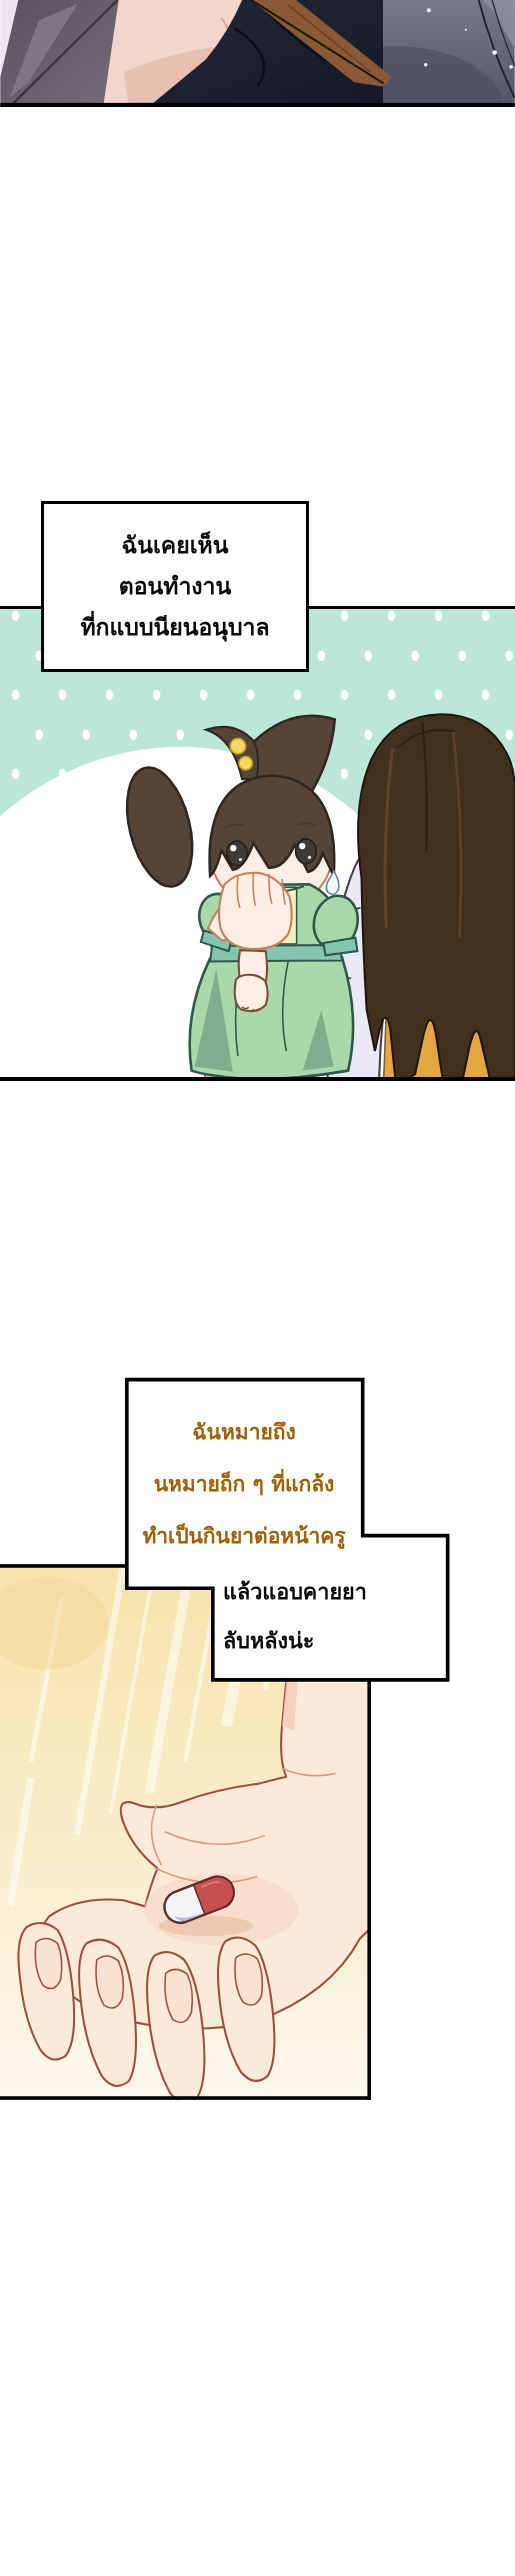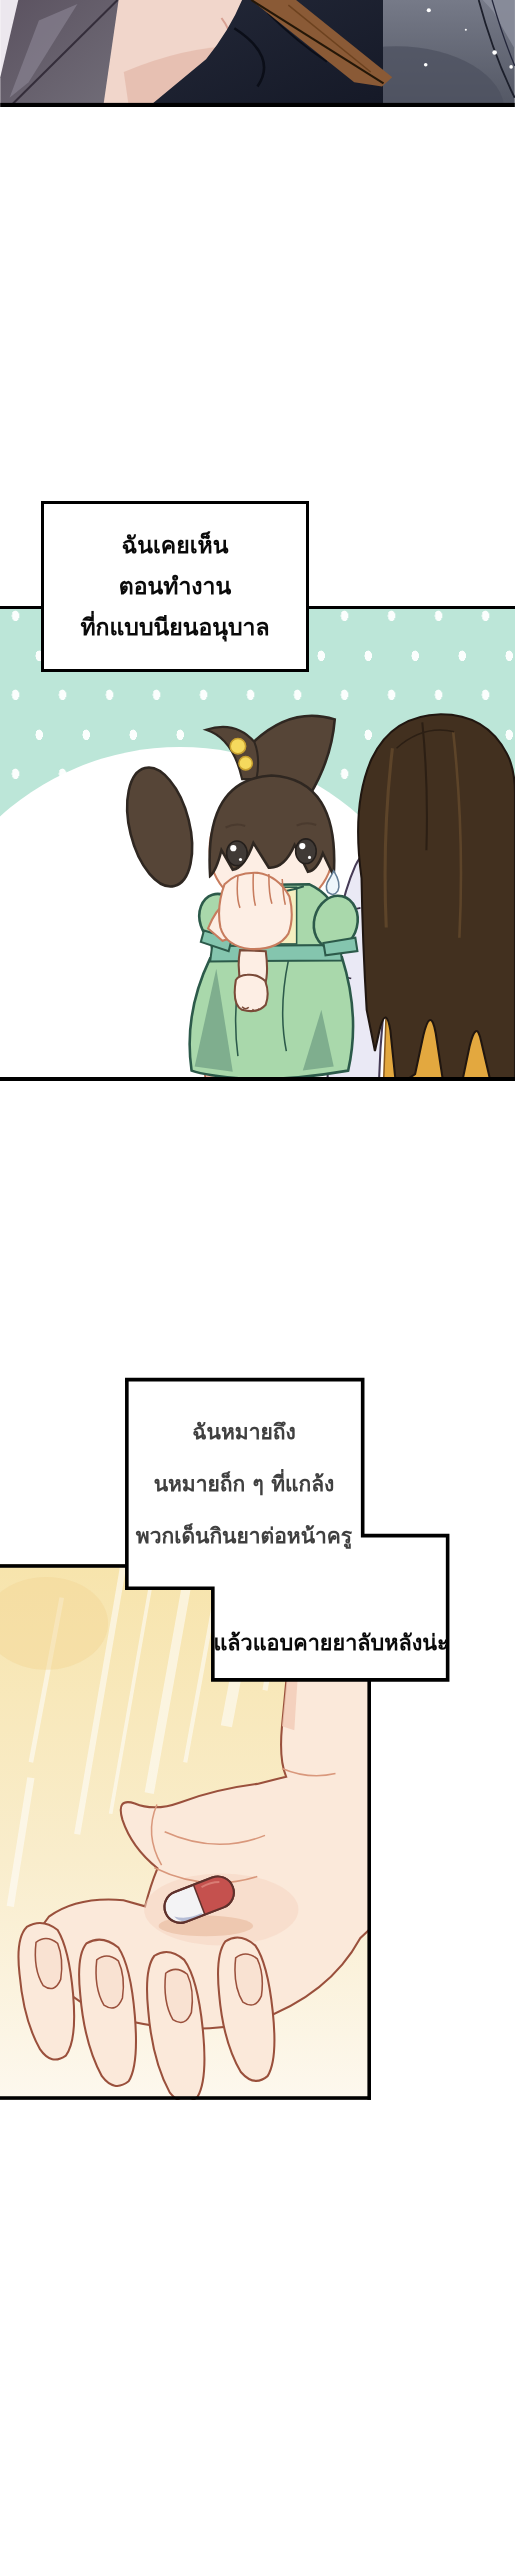--- a/index.html
+++ b/index.html
@@ -24,22 +24,22 @@
       radial-gradient(ellipse 6.2px 8.8px at 6.2px 8.8px, rgba(255,255,255,.94) 58%, rgba(255,255,255,0) 62%);
     background-size:47px 79px,47px 79px;background-position:9.3px 1px,33px 41px;}
   .spot-circle{left:-88px;top:141px;width:536px;height:536px;border-radius:50%;background:#fff;}
   .edge{left:0;width:515px;background:#000;}
   .edge-top{top:0;height:3.1px;}
   .edge-bottom{bottom:0;height:3.6px;}
 
   
   .bubble2-shape{left:122px;top:1375px;z-index:6;}
   .bubble2a-text{left:127px;top:1399px;width:234px;height:170px;z-index:7;display:flex;flex-direction:column;justify-content:center;align-items:center;}
-  .bubble2a-text .tline{font-size:21px;font-weight:700;color:#404040;line-height:52px;white-space:nowrap;}
-  .bubble2b-text{left:223px;top:1564px;width:216px;height:103px;z-index:7;display:flex;flex-direction:row;justify-content:center;align-items:flex-end;}
+  .bubble2a-text .tline{font-size:21px;font-weight:700;color:#a16207;line-height:52px;white-space:nowrap;}
+  .bubble2b-text{left:223px;top:1564px;width:216px;height:103px;z-index:7;display:flex;flex-direction:column;justify-content:center;align-items:flex-start;}
   .bubble2b-text .tline{font-size:21.6px;font-weight:700;color:#0a0a0a;line-height:49px;white-space:nowrap;}
 
   
   .panel-hand{left:0;top:1564px;width:371px;height:536px;z-index:2;}
 </style>
 </head>
 <body>
 
 <div class="page">
 
@@ -172,21 +172,21 @@
     <div class="abs edge edge-top"></div>
     <div class="abs edge edge-bottom"></div>
   </div>
 
   <svg class="abs bubble2-shape" width="331" height="310" viewBox="236 2668 642 602">
     <path d="M245,2677 L703,2677 L703,2980 L868,2980 L868,3260 L412,3260 L412,3082 L245,3082 Z" fill="#ffffff" stroke="#000000" stroke-width="7"></path>
   </svg>
   <div class="abs bubble2a-text">
     <div class="tline">ฉันหมายถึง</div>
     <div class="tline">นหมายถ็ก ๆ ที่แกล้ง</div>
-    <div class="tline">พวกเด็นกินยาต่อหน้าครู</div>
+    <div class="tline">ทำเป็นกินยาต่อหน้าครู</div>
   </div>
   <div class="abs bubble2b-text">
     <div class="tline">แล้วแอบคายยา</div>
     <div class="tline">ลับหลังน่ะ</div>
   </div>
 
   <div class="abs panel-hand">
     <svg width="371" height="536" viewBox="0 3035 721 1041">
       <defs>
         <linearGradient id="gYellow" x1="0" y1="0" x2="0" y2="1">

